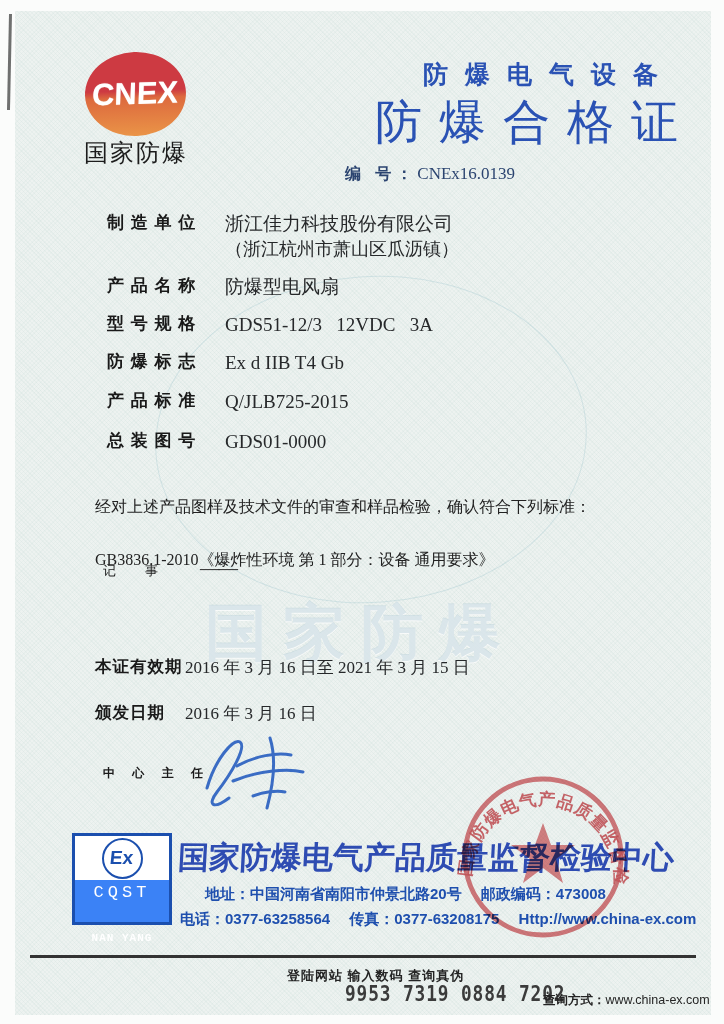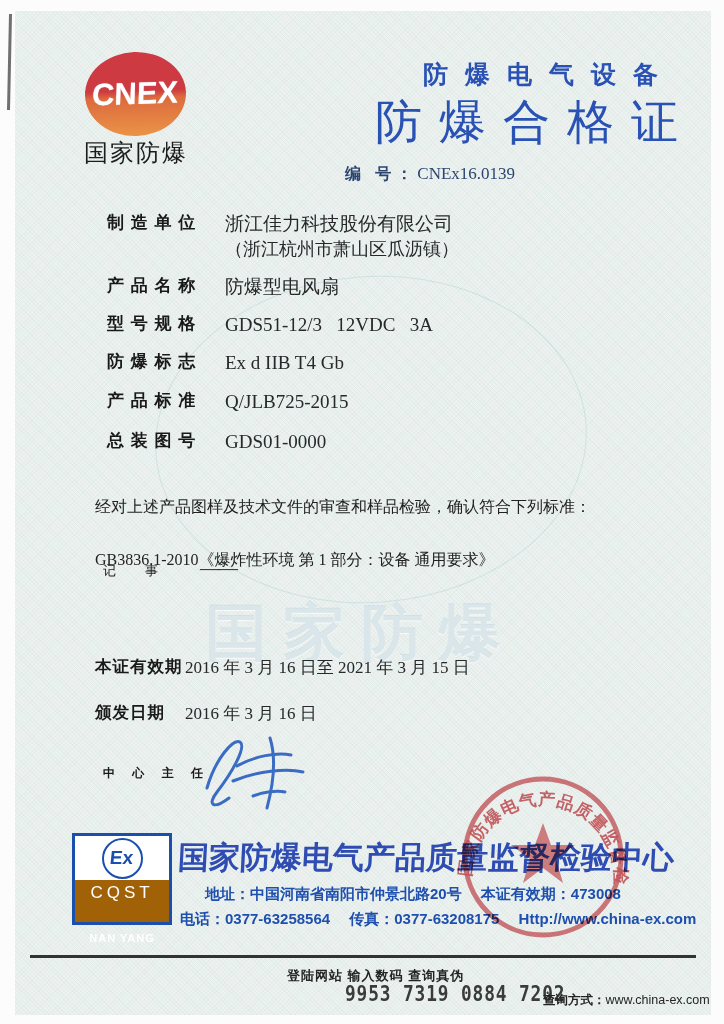--- a/index.html
+++ b/index.html
@@ -58,21 +58,21 @@
   .dvalue{position:absolute;left:170px;font-size:17px;font-family:"Liberation Serif", serif;color:#26282a;white-space:pre;}
 
   .director-label{left:88px;top:746px;font-size:12px;font-weight:bold;color:#191919;letter-spacing:7px;margin-top:8px;}
   .signature{left:178px;top:715px;}
 
   
   .cqst-logo{left:57px;top:822px;width:100px;height:92px;border:3px solid #1b4fae;background:#fff;box-sizing:border-box;}
   .cqst-top{height:44px;display:flex;align-items:center;justify-content:center;background:#fff;}
   .cqst-circle{width:37px;height:37px;border:2.5px solid #1b4fae;border-radius:50%;display:flex;align-items:center;justify-content:center;}
   .cqst-circle span{color:#1b4fae;font-weight:bold;font-size:19px;transform:skewX(-6deg);}
-  .cqst-bottom{height:42px;background:#a16207;color:#fff;text-align:center;line-height:1;}
+  .cqst-bottom{height:42px;background:#3b82f6;color:#fff;text-align:center;line-height:1;font-family:Liberation Mono, monospace;}
   .cqst-bottom .cq{display:block;font-size:17px;letter-spacing:4px;padding-top:4px;}
   .cqst-bottom .ny{display:block;font-size:11px;font-weight:bold;letter-spacing:1px;padding-top:4px;margin-top:28px;}
 
   .issuer-name{left:163px;top:826px;width:520px;font-size:31px;font-weight:bold;color:#2e4cb2;transform:skewX(-3deg);letter-spacing:0px;white-space:nowrap;}
   .issuer-line1{left:190px;top:874px;font-size:15px;font-weight:bold;color:#1e4fae;white-space:pre;}
   .issuer-line2{left:165px;top:899px;font-size:15px;font-weight:bold;color:#1e4fae;white-space:pre;}
 
   
   .stamp{left:432px;top:750px;mix-blend-mode:multiply;opacity:.92;}
 
@@ -161,21 +161,21 @@
         <span>Ex</span>
       </div>
     </div>
     <div class="cqst-bottom">
       <span class="cq">CQST</span>
       <span class="ny">NAN YANG</span>
     </div>
   </div>
 
   <div class="abs issuer-name">国家防爆电气产品质量监督检验中心</div>
-  <div class="abs issuer-line1"><span>地址：</span><span>中国河南省南阳市仲景北路20号</span><span>　 </span><span>本证有效期：</span><span>473008</span></div>
+  <div class="abs issuer-line1"><span>地址：</span><span>中国河南省南阳市仲景北路20号</span><span>　 </span><span>邮政编码：</span><span>473008</span></div>
   <div class="abs issuer-line2"><span>电话：</span><span>0377-63258564</span><span>　 </span><span>传真：</span><span>0377-63208175</span><span>　 </span><span>Http://www.china-ex.com</span></div>
 
   <svg class="abs stamp" width="192" height="190" viewBox="0 0 192 190">
     <defs>
       <path id="stampArc" d="M24 116 A72 72 0 1 1 168 116"></path>
     </defs>
     <circle cx="96" cy="96" r="78" fill="none" stroke="#d4575c" stroke-width="5" opacity="0.85"></circle>
     <path d="M96 62 L104 84 L128 84 L109 98 L116 122 L96 107 L76 122 L83 98 L64 84 L88 84 Z" fill="#d4575c" opacity="0.8"></path>
     <text font-size="17" fill="#cf4a50" font-weight="bold" letter-spacing="1" opacity="0.9">
       <textPath href="#stampArc" startOffset="0">国家防爆电气产品质量监督检验中心</textPath>

